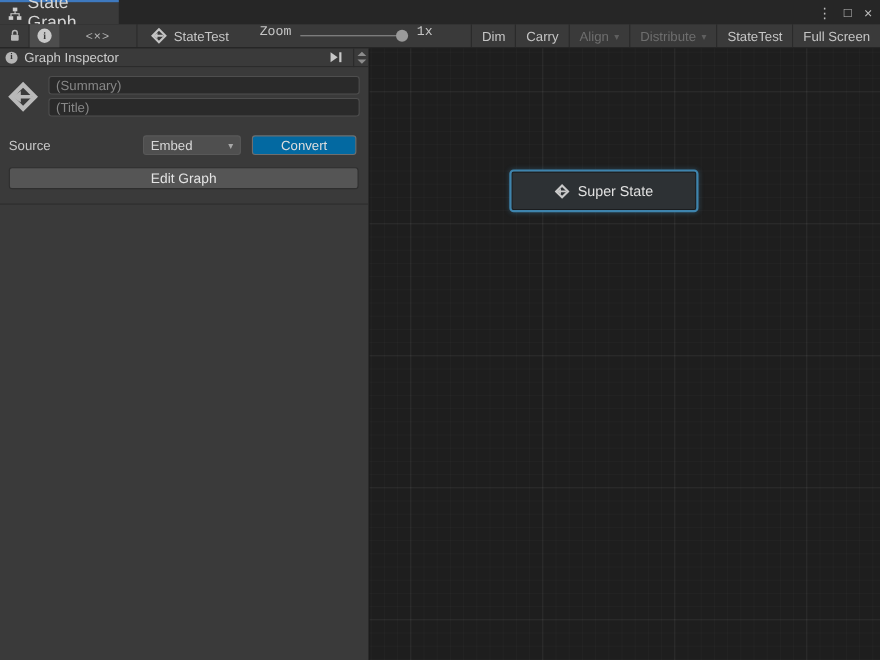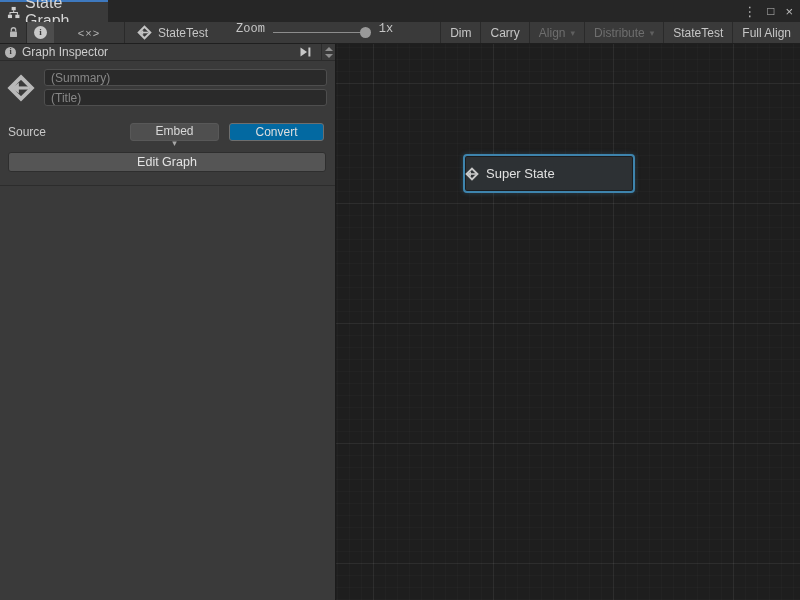--- a/index.html
+++ b/index.html
@@ -103,21 +103,21 @@
 
   .source-row {
     display:flex; align-items:center;
     margin:17px 9px 0 8px; height:18px;
   }
   .source-label { width:122px; color:#c8c8c8; }
   .dropdown {
     width:89px; height:18px; background:#4f4f4f;
     border:1px solid #585858; border-radius:3px;
     display:flex; align-items:center; justify-content:space-between;
-    padding:0 6px; color:#d8d8d8; cursor:default;flex-direction:column;
+    padding:0 6px; color:#d8d8d8; cursor:default;
   }
   .dropdown .dd-arrow { font-size:9px; color:#a8a8a8; }
   .btn {
     background:#0369a1; border:1px solid #6e6e6e; border-radius:3px;
     color:#dedede; font-size:12px; display:flex; align-items:center; justify-content:center;
     cursor:default; font-family:"Liberation Sans", sans-serif;
   }
   .convert-btn { width:95px; height:18px; margin-left:10px; }
   .edit-row { margin:11px 9px 0 8px; }
   .edit-btn { width:100%; height:20px; font-size:12.5px; background:#555555; border-color:#2e2e2e; color:#e4e4e4; }
@@ -133,21 +133,21 @@
       linear-gradient(rgba(255,255,255,0.02) 1px, transparent 1px),
       linear-gradient(90deg, rgba(255,255,255,0.02) 1px, transparent 1px);
     background-size:120px 120px, 120px 120px, 12px 12px, 12px 12px;
     background-position:37px 39px, 37px 39px, 1px 3px, 1px 3px;
   }
   .state-node {
     position:absolute; left:127px; top:110px; width:172px; height:39px;
     background:#2d3134;
     border:2px solid #3e84ad; border-radius:4px;
     box-shadow:0 0 5px rgba(62,132,173,0.35), inset 0 0 0 1px rgba(0,0,0,0.4);
-    display:flex; align-items:center; gap:7px;
+    display:flex; align-items:center; justify-content:center; gap:7px;
     color:#e0e0e0; font-size:13px; cursor:default;
   }
 
   svg { display:block; }
 </style>
 </head>
 <body>
 
 <div class="tabbar">
   <div class="tab">
@@ -221,21 +221,21 @@
   <div class="tb-btn disabled">
     <span>Distribute</span>
     <span class="dd-arrow">▾</span>
   </div>
   <div class="tb-sep"></div>
   <div class="tb-btn">
     <span>StateTest</span>
   </div>
   <div class="tb-sep"></div>
   <div class="tb-btn">
-    <span>Full Align</span>
+    <span>Full Screen</span>
   </div>
 </div>
 
 <div class="inspector">
   <div class="insp-header">
     <span class="info-glyph small">i</span>
     <span>Graph Inspector</span>
     <span class="spacer"></span>
     <span class="dock-btn">
       <svg width="13" height="12" viewBox="0 0 13 12">

